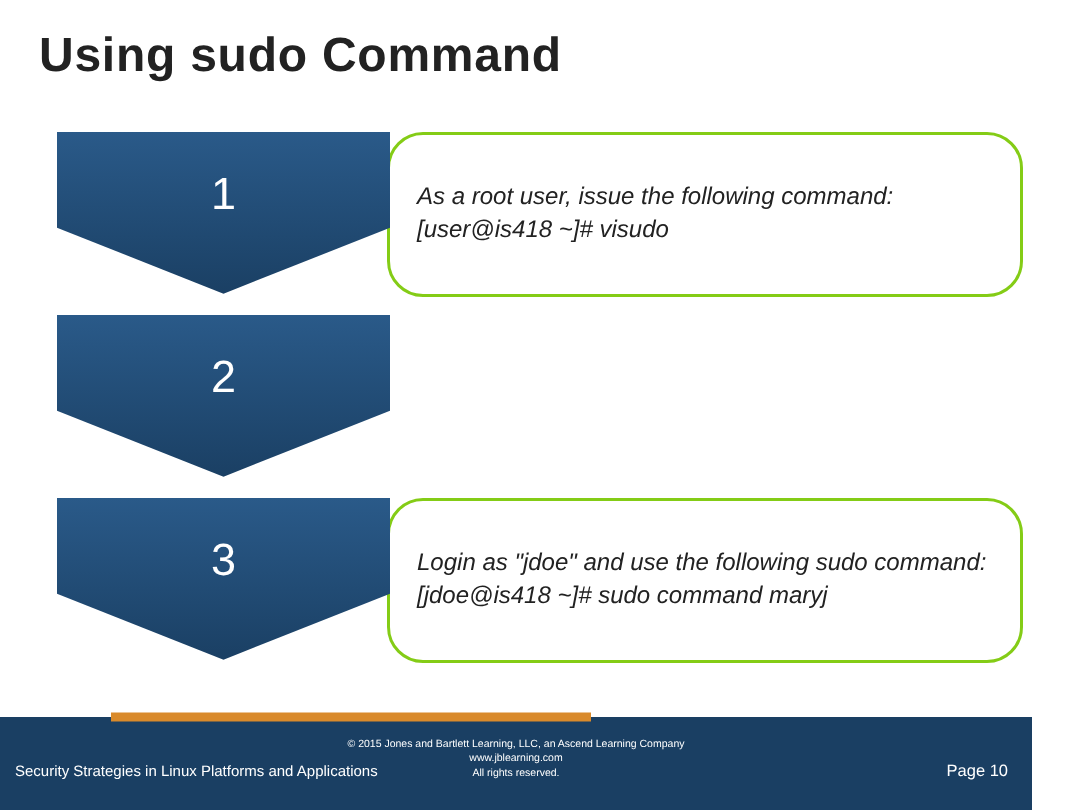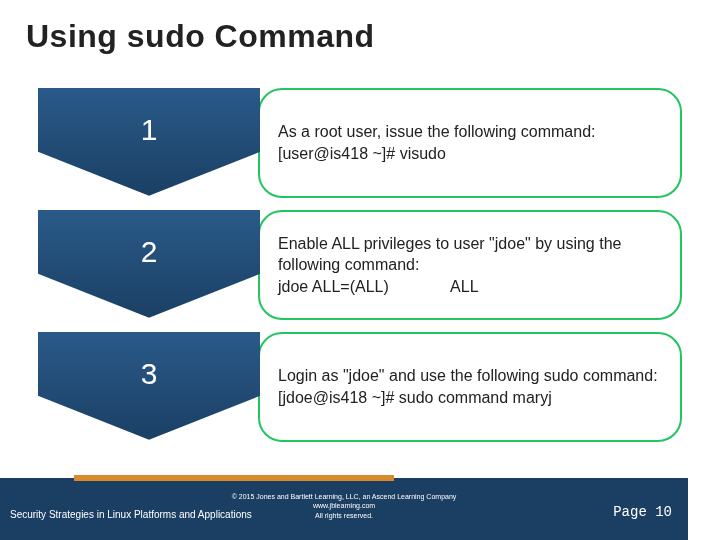--- a/index.html
+++ b/index.html
@@ -12,49 +12,49 @@
   .chevron {
     position: absolute; inset: 0;
     background: linear-gradient(to bottom, #2a5a89 0%, #1a3f63 100%);
     clip-path: polygon(0 0, 100% 0, 100% 58%, 50% 98%, 0 58%);
     display: flex; align-items: center; justify-content: center;
     padding-bottom: 26px;
   }
   .chevron .num { color: #fff; font-size: 30px; }
   .text-col {
     flex: 1;
-    border: 2px solid #22c55e;
+    border: 2px solid #84cc16;
     border-radius: 24px;
     background: #fff;
     padding: 10px 18px 10px 18px;
     display: flex; flex-direction: column; justify-content: center;
     font-size: 16px; color: #222; line-height: 1.35;
     margin-left: -2px;
+    font-style: italic;
   }
   .text-col .line { white-space: pre-wrap; }
   .footer {
     position: absolute; left: 0; right: 0; bottom: 0; height: 62px;
     background: #1a3f63; color: #fff;
   }
   .footer-accent {
     position: absolute; top: -3px; left: 74px; width: 320px; height: 6px;
     background: #d98a2b;
   }
   .footer-left {
     position: absolute; left: 10px; bottom: 20px;
     font-size: 10px; color: #fff;
   }
   .footer-center {
     position: absolute; left: 0; right: 0; top: 14px;
     text-align: center; font-size: 7px; line-height: 1.35;
   }
   .footer-right {
     position: absolute; right: 16px; bottom: 20px;
-    font-size: 14px;
-    font-family: Liberation Mono, monospace;
+    font-size: 11px;
   }
 </style>
 </head>
 <body>
 
 <div class="slide">
 
   <h1 class="title">Using sudo Command</h1>
 
   <div class="list">
@@ -69,24 +69,20 @@
         <span class="line">As a root user, issue the following command:</span>
         <span class="line">[user@is418 ~]# visudo</span>
       </div>
     </div>
 
     <div class="row">
       <div class="num-col">
         <div class="chevron">
           <span class="num">2</span>
         </div>
-      </div>
-      <div class="text-col">
-        <span class="line">Enable ALL privileges to user "jdoe" by using the following command:</span>
-        <span class="line">jdoe ALL=(ALL)              ALL</span>
       </div>
     </div>
 
     <div class="row">
       <div class="num-col">
         <div class="chevron">
           <span class="num">3</span>
         </div>
       </div>
       <div class="text-col">

